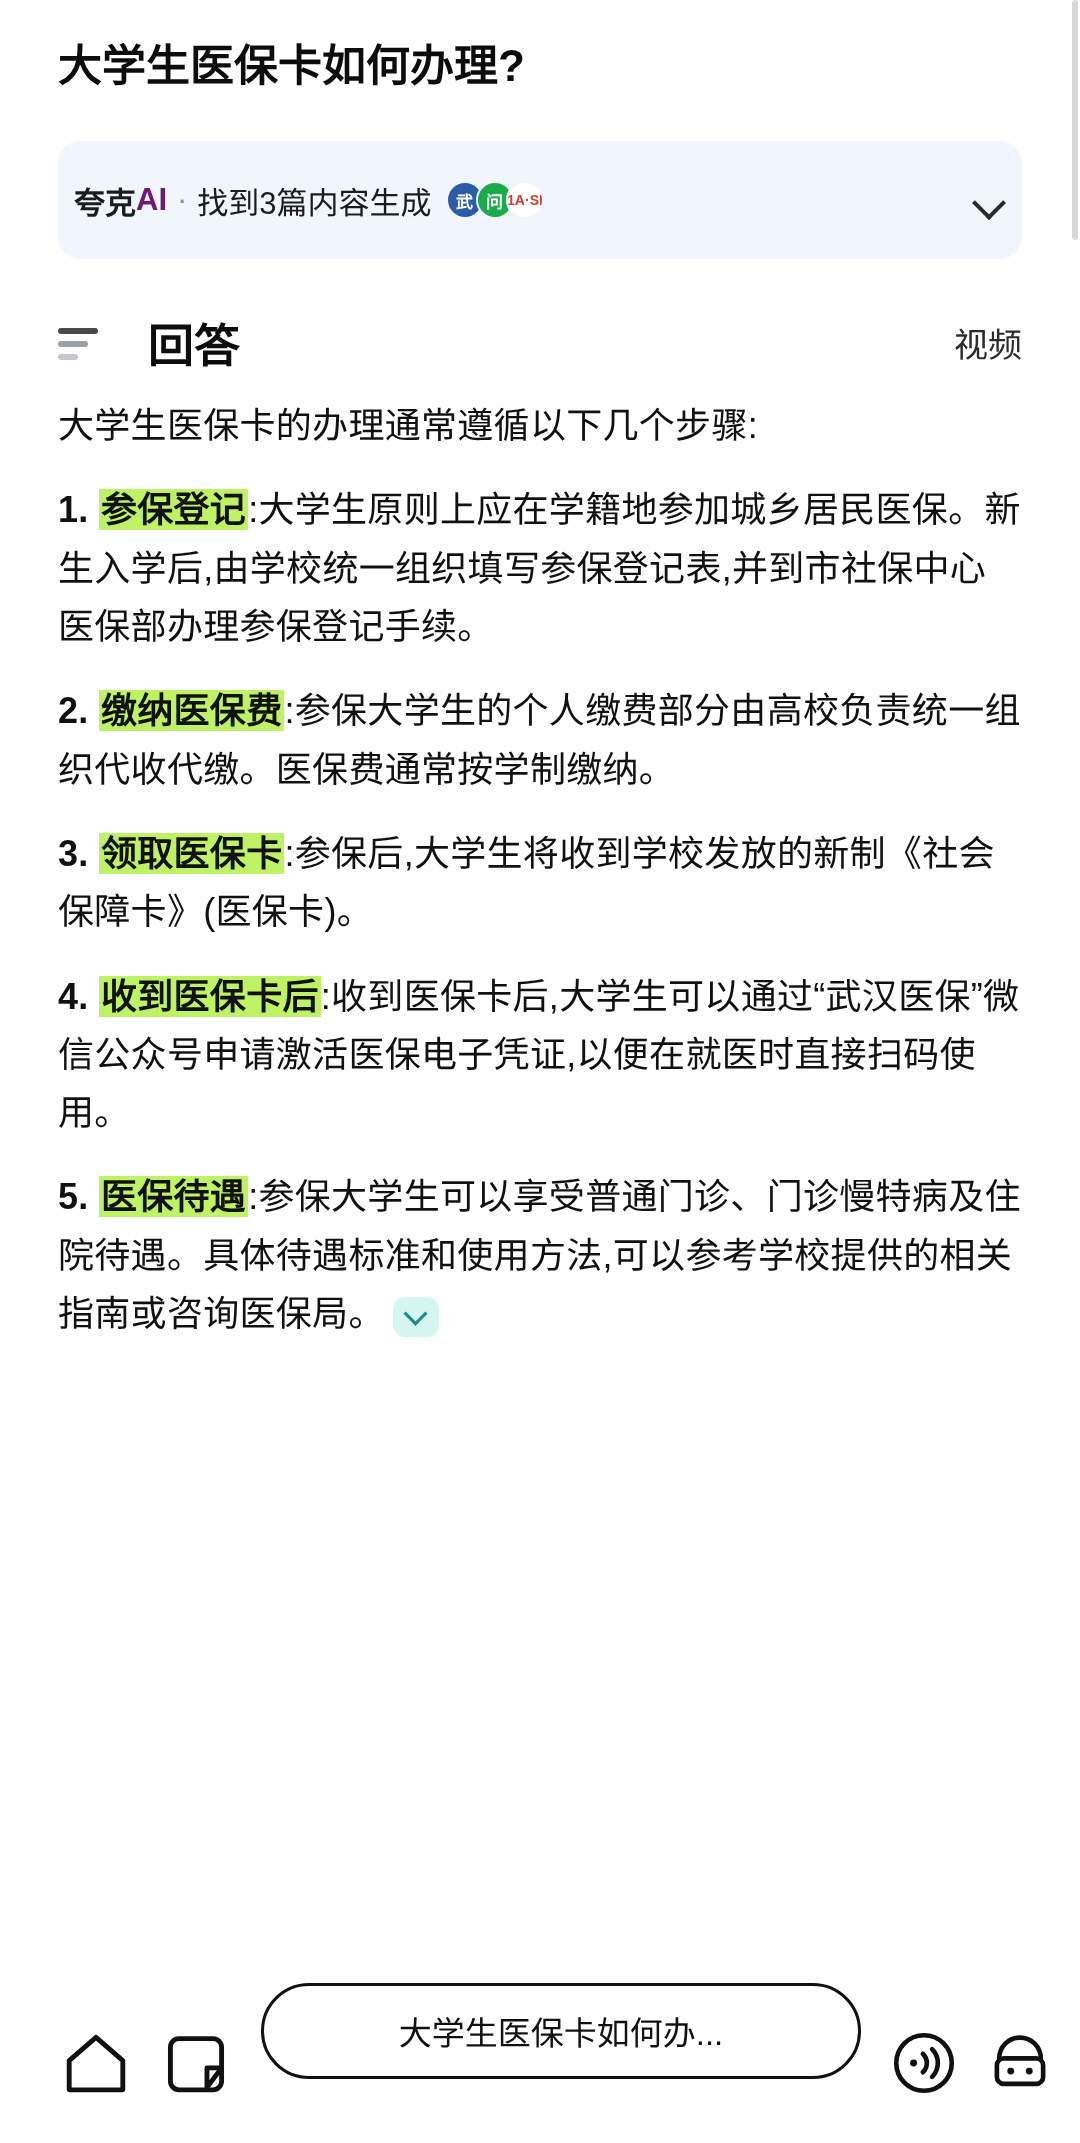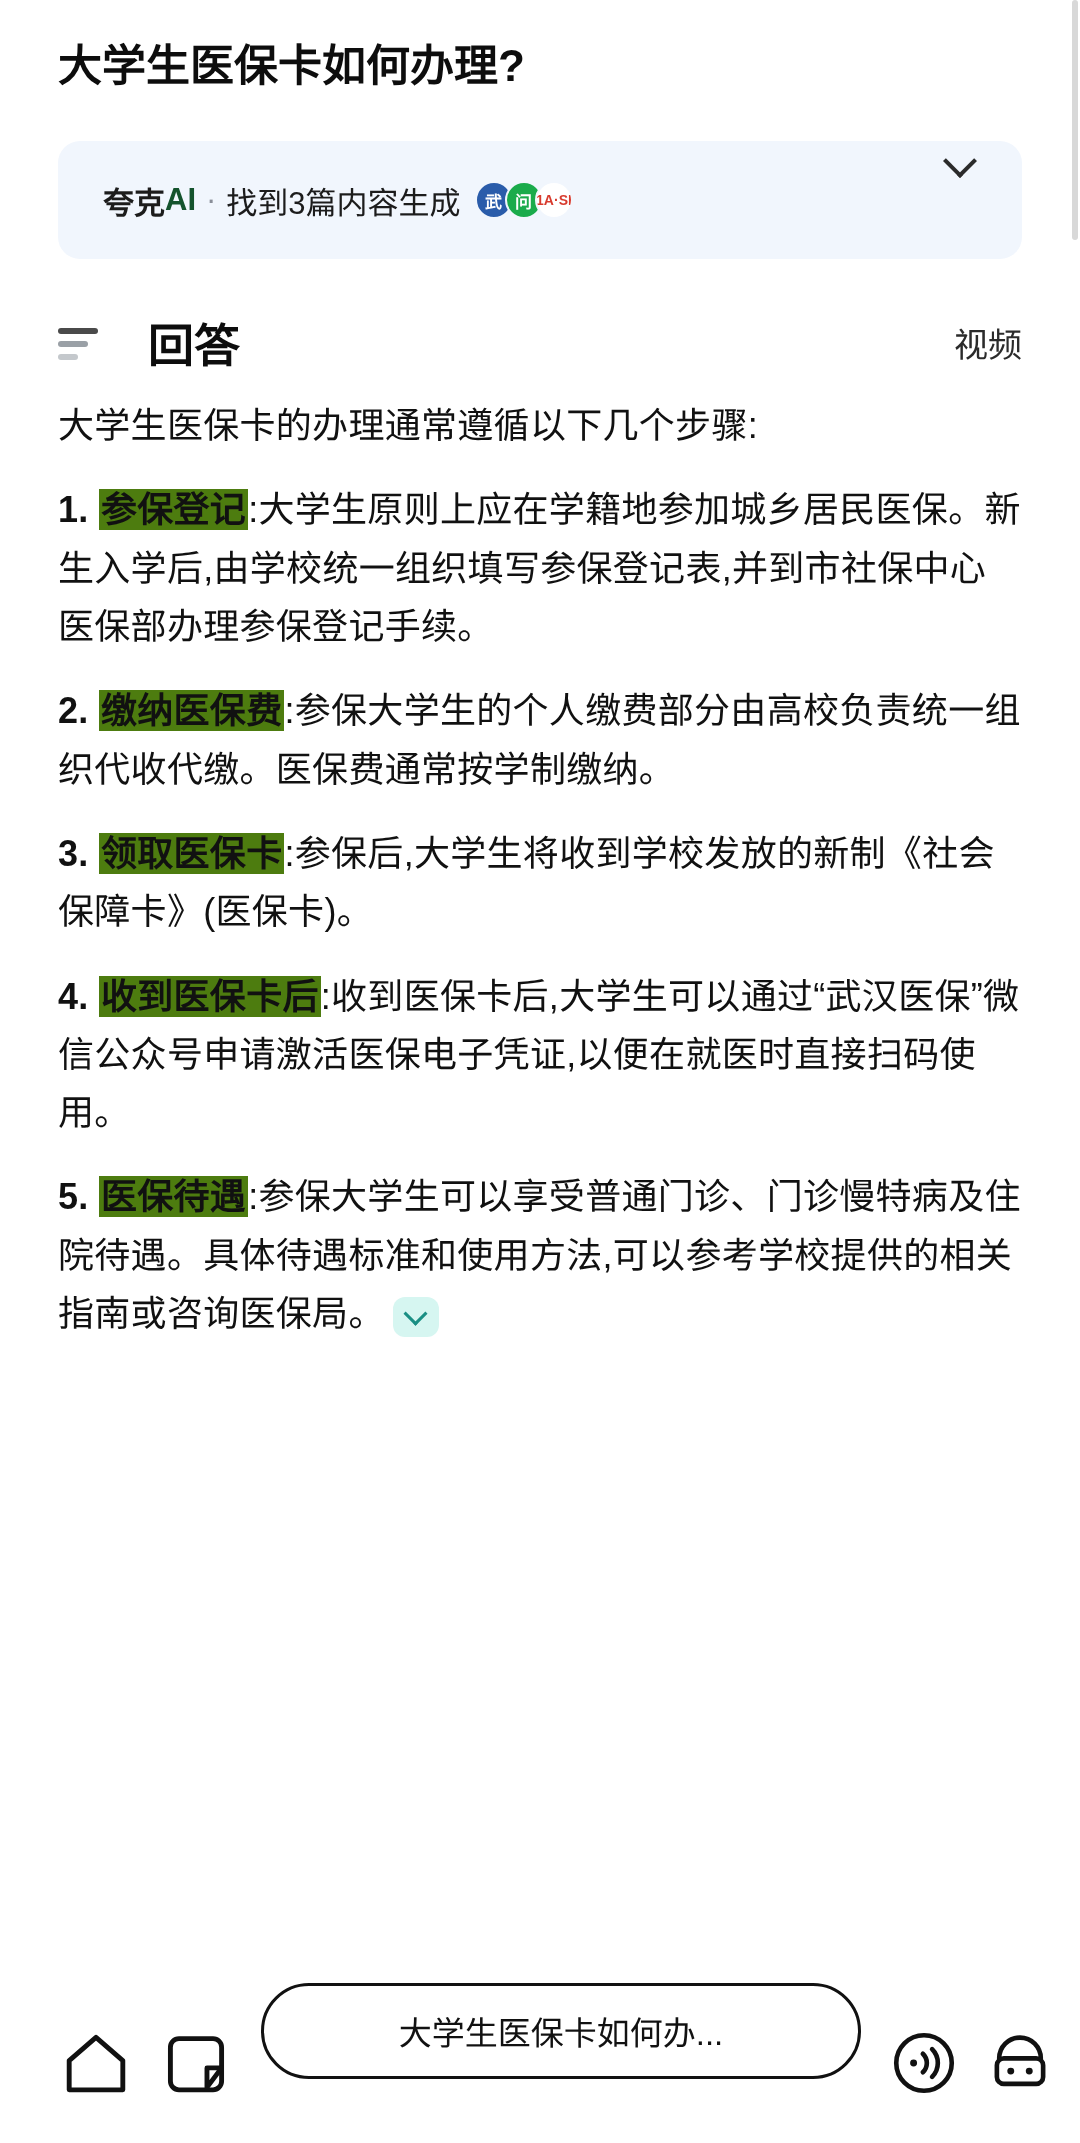--- a/index.html
+++ b/index.html
@@ -53,32 +53,33 @@
     line-height: 1.25;
   }
 
   
   .ai-card {
     margin-top: 48px;
     background: #f1f6fd;
     border-radius: 22px;
     height: 118px;
     display: flex;
-    padding: 0 45px;
+    align-items: center;
+    padding: 0 16px;
     gap: 36px;
   }
   .ai-card-text {
     font-size: 31px;
     color: #1c1c1c;
     font-weight: bold;
     display: flex;
     align-items: center;
     white-space: nowrap;
   }
-  .ai-brand-blue { color: #14532d; font-weight: bold; }
+  .ai-brand-blue { color: #701a75; font-weight: bold; }
   .ai-dot { margin: 0 10px; color: #8a8f99; font-weight: normal; }
   .ai-sub { font-weight: normal; color: #1c1c1c; }
   .src-icons {
     display: inline-flex;
     align-items: center;
     margin-left: 14px;
   }
   .src-icon {
     width: 38px;
     height: 38px;
@@ -152,21 +153,21 @@
     font-size: 36px;
     line-height: 1.62;
     color: #111111;
     margin-top: 26px;
     letter-spacing: 0.3px;
   }
   .para.first { margin-top: 22px; }
   .step-num { font-weight: bold; }
   .hl {
     font-weight: bold;
-    background: #4d7c0f;
+    background: #bef264;
     padding: 0 2px;
   }
   .expand-chip {
     display: inline-flex;
     align-items: center;
     justify-content: center;
     width: 46px;
     height: 40px;
     border-radius: 12px;
     background: #d6f6f1;

